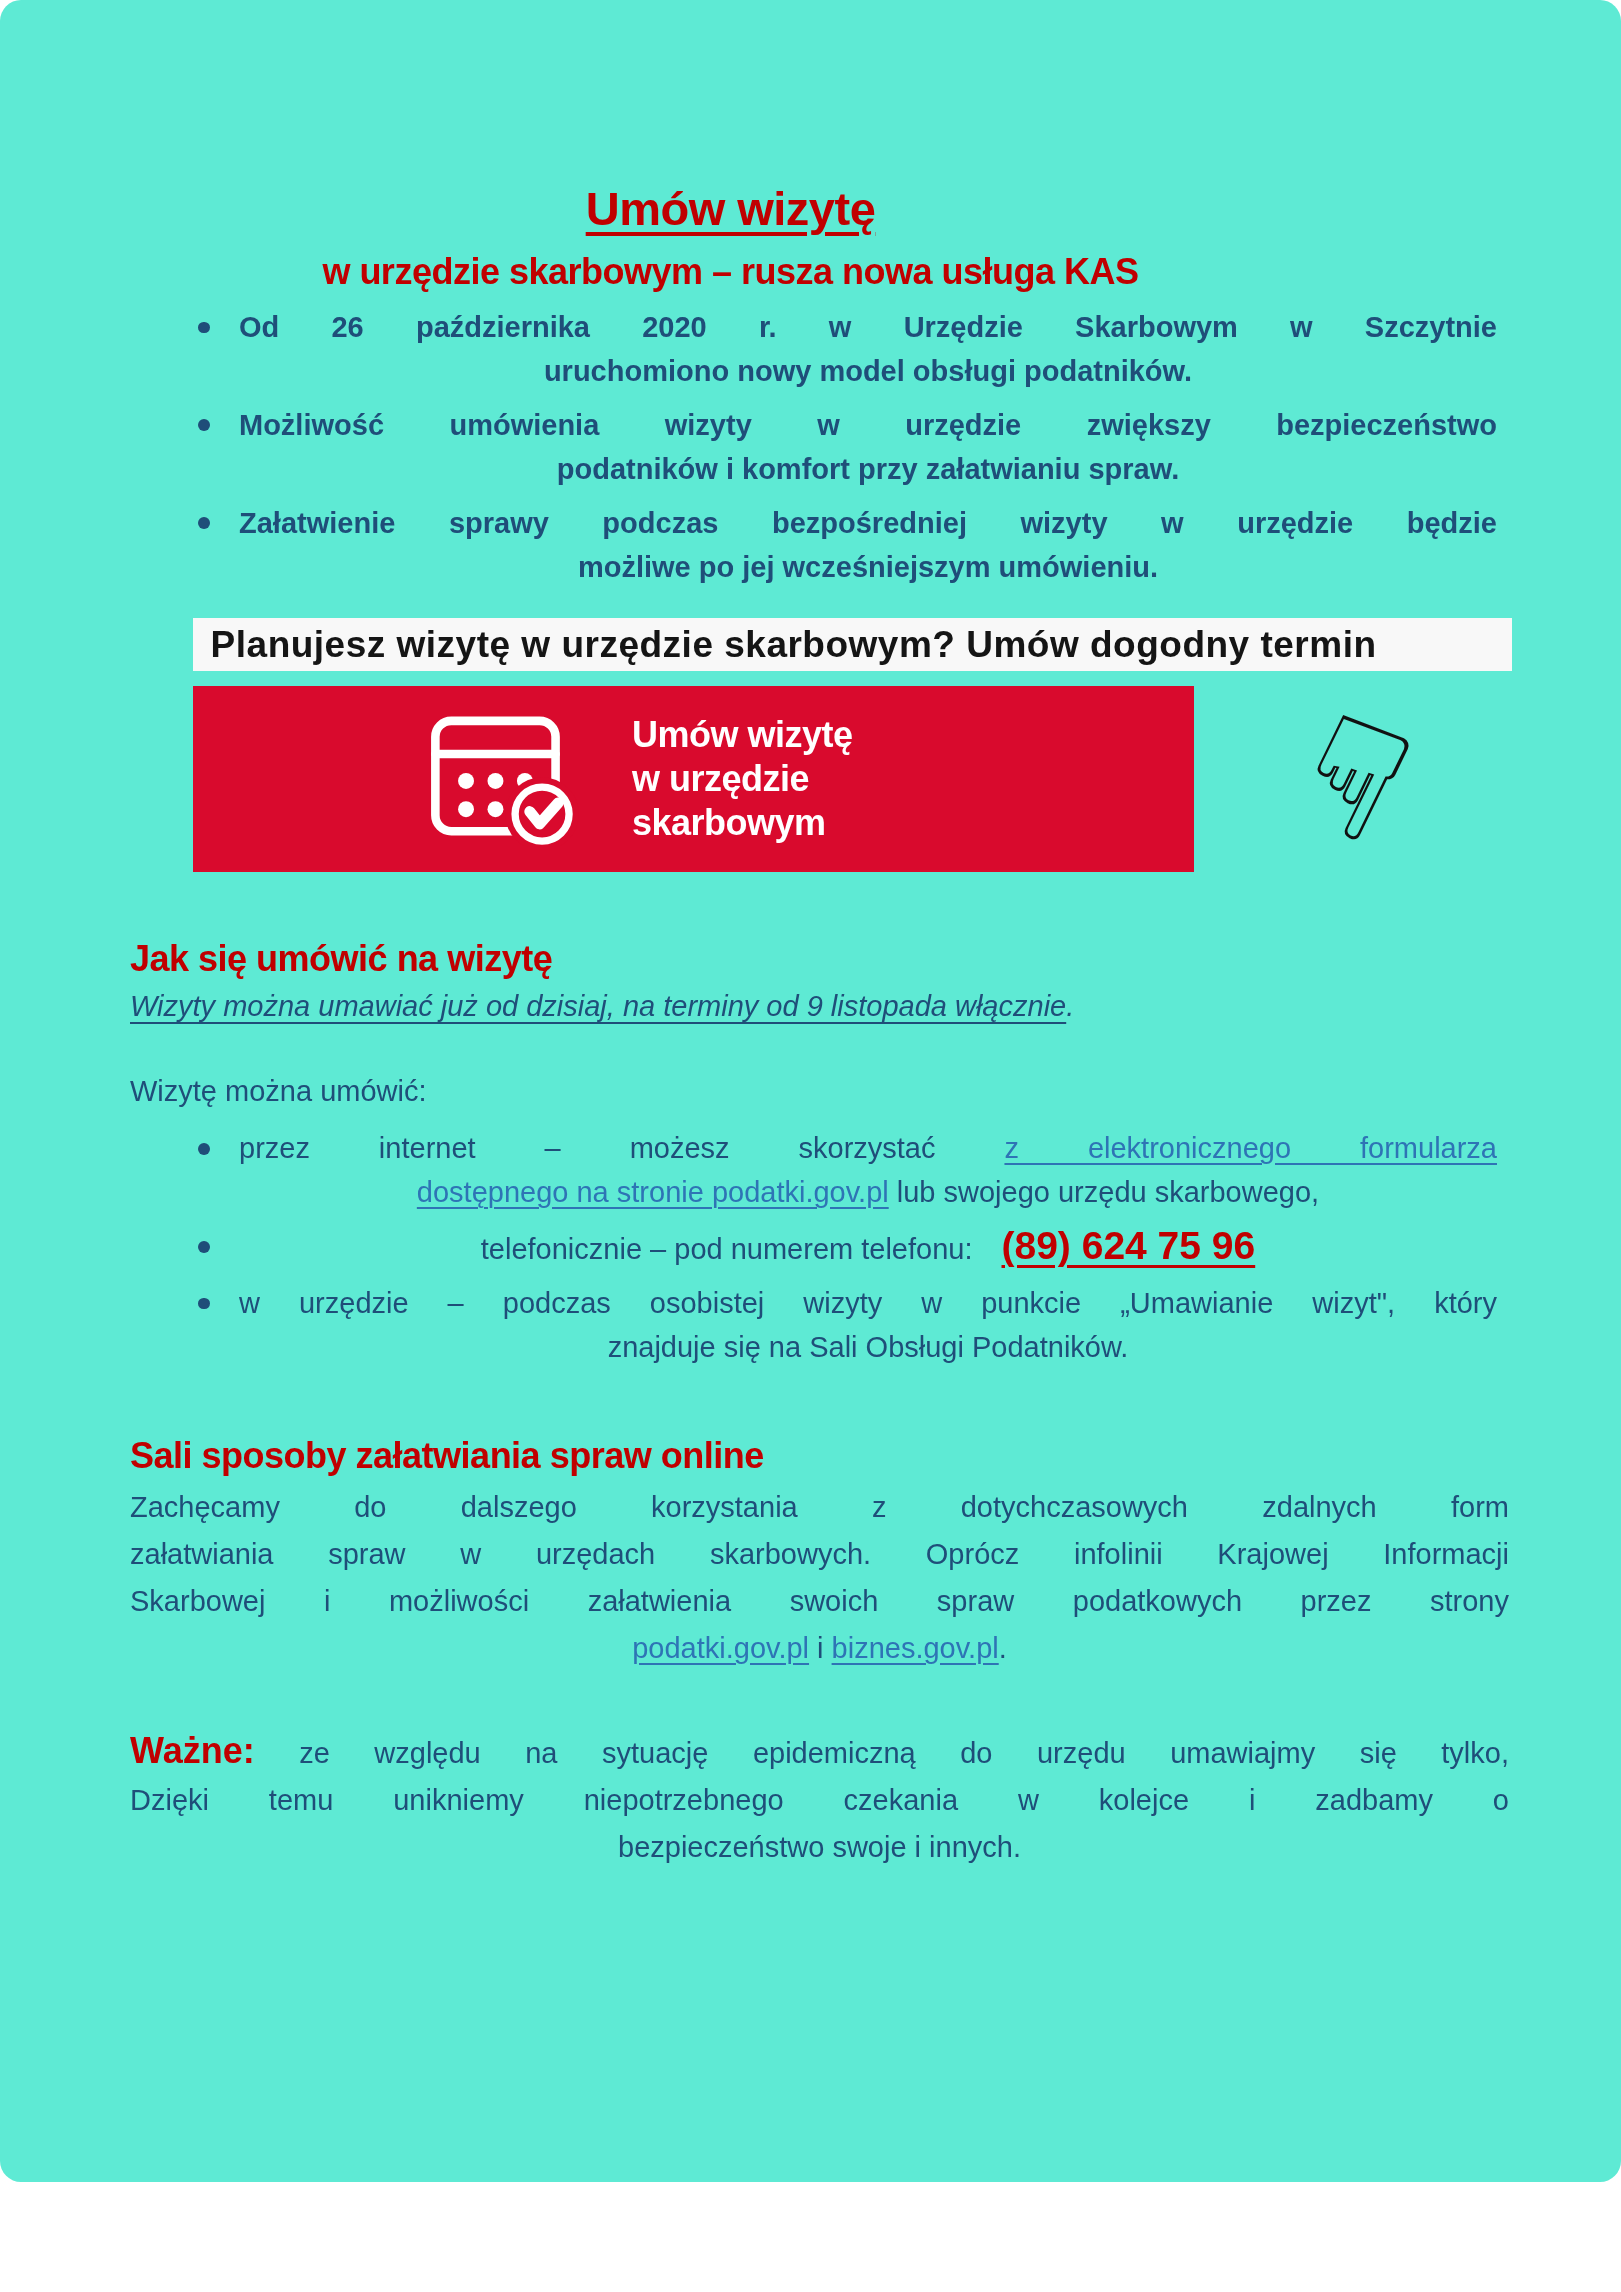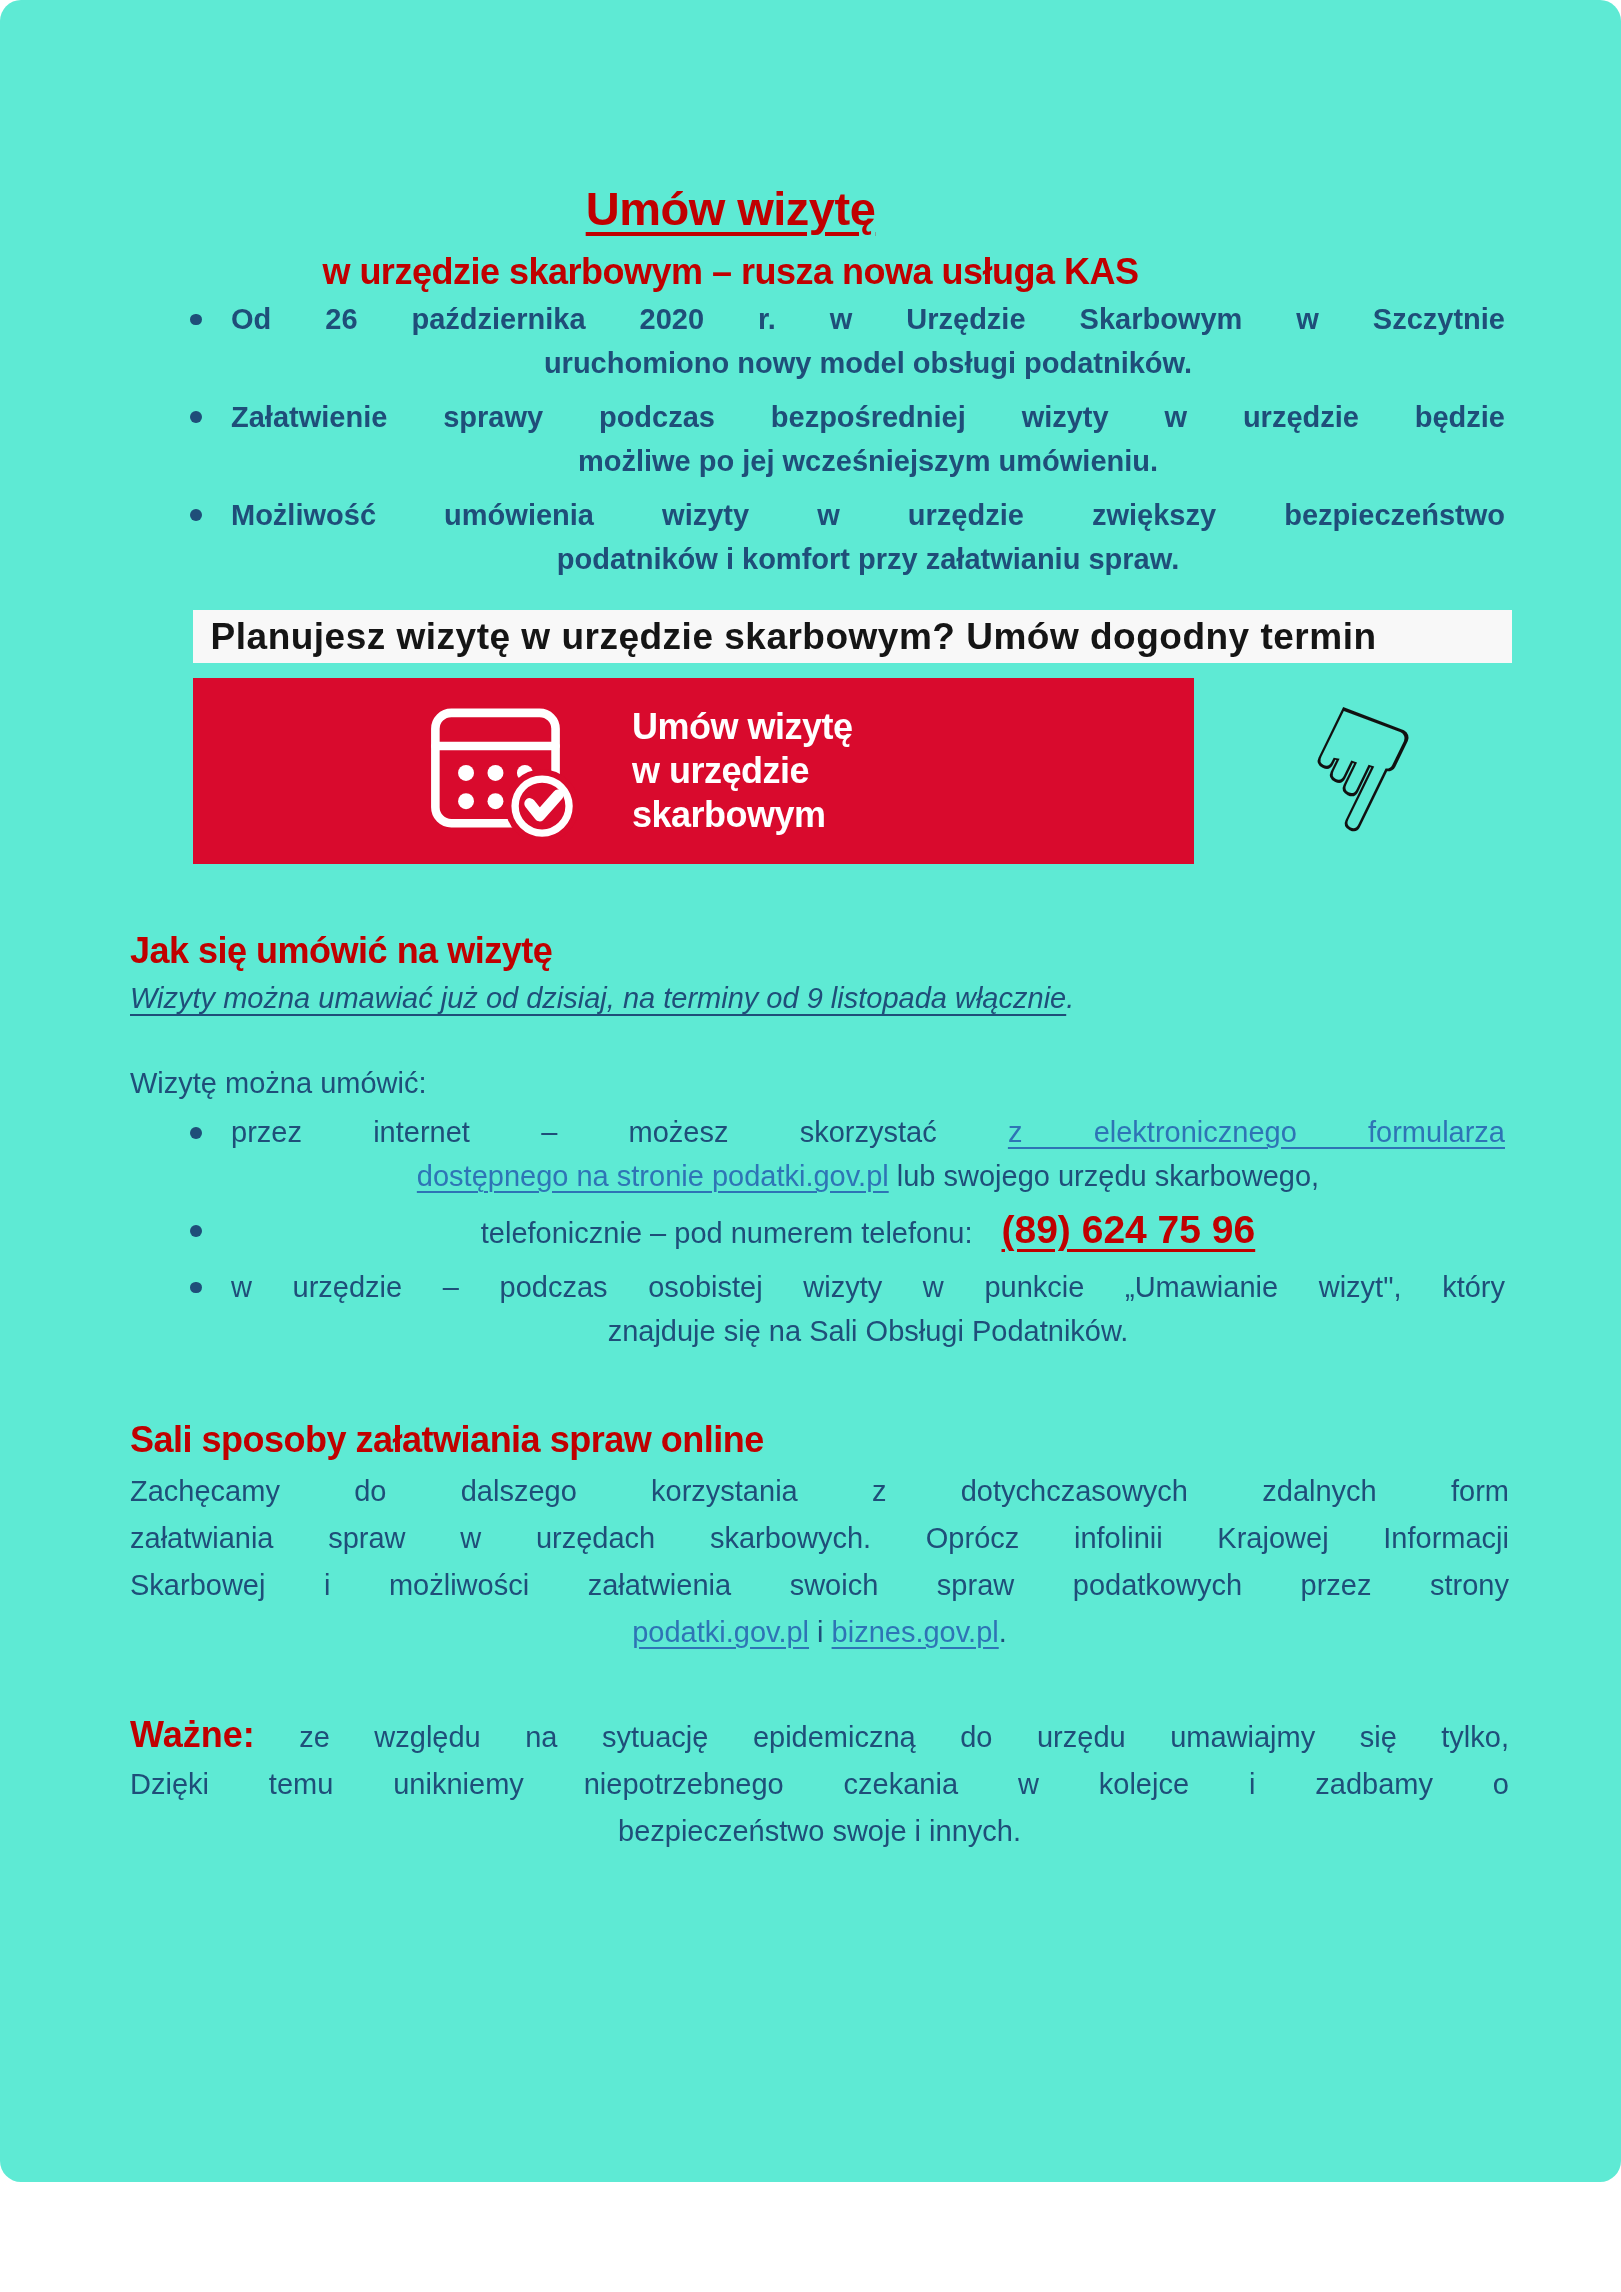--- a/index.html
+++ b/index.html
@@ -25,21 +25,21 @@
     text-decoration-thickness:3.9px;
     text-underline-offset:6.9px;
   }
   .doc-subtitle {
     margin-top:13.7px;
     color:#C00000; font-size:36px; font-weight:700; line-height:1.2;
     letter-spacing:-0.5px;
   }
 
   
-  ul.blist { list-style:none; margin:4px; padding:0; }
+  ul.blist { list-style:none; margin:12px; padding:0; }
   ul.blist li { position:relative; padding-left:97px; margin-bottom:9.8px; }
   ul.blist li::before {
     content:""; position:absolute; left:56px; top:16.7px;
     width:11.8px; height:11.8px; border-radius:50%; background:#1F4E79;
   }
   .intro-list { margin-top:69px; font-weight:700; font-size:29px; line-height:44px; }
   .methods-list { margin-top:53px; font-weight:400; font-size:29px; line-height:44px; }
   .methods-list li { margin-bottom:6.9px; }
 
   
@@ -107,26 +107,26 @@
       </div>
       <div class="doc-subtitle">w urzędzie skarbowym – rusza nowa usługa KAS</div>
     </div>
 
     <ul class="blist intro-list">
       <li>
         <div class="jl">Od 26 października 2020 r. w Urzędzie Skarbowym w Szczytnie</div>
         <div class="ll">uruchomiono nowy model obsługi podatników.</div>
       </li>
       <li>
+        <div class="jl">Możliwość umówienia wizyty w urzędzie zwiększy bezpieczeństwo</div>
+        <div class="ll">podatników i komfort przy załatwianiu spraw.</div>
+      </li>
+      <li>
         <div class="jl">Załatwienie sprawy podczas bezpośredniej wizyty w urzędzie będzie</div>
         <div class="ll">możliwe po jej wcześniejszym umówieniu.</div>
-      </li>
-      <li>
-        <div class="jl">Możliwość umówienia wizyty w urzędzie zwiększy bezpieczeństwo</div>
-        <div class="ll">podatników i komfort przy załatwianiu spraw.</div>
       </li>
     </ul>
 
     <div class="banner">
       <div class="banner-caption">Planujesz wizytę w urzędzie skarbowym? Umów dogodny termin</div>
       <div class="banner-body">
         <div class="red-box">
           <svg class="cal-icon" viewBox="0 0 128 110" aria-hidden="true">
             <g fill="none" stroke="#ffffff" stroke-width="7" stroke-linecap="round">
               <rect x="6" y="8" width="98" height="90" rx="13"></rect>

